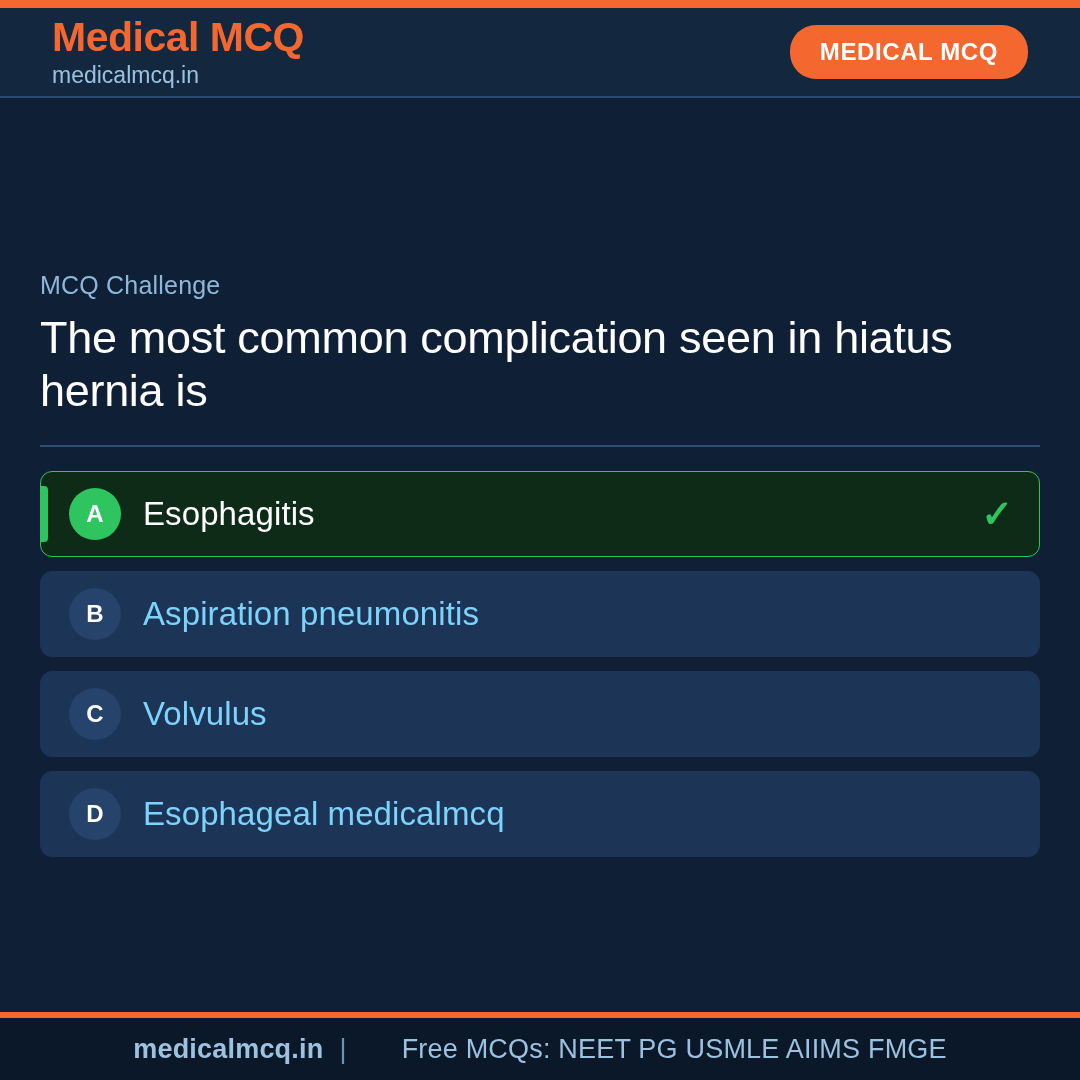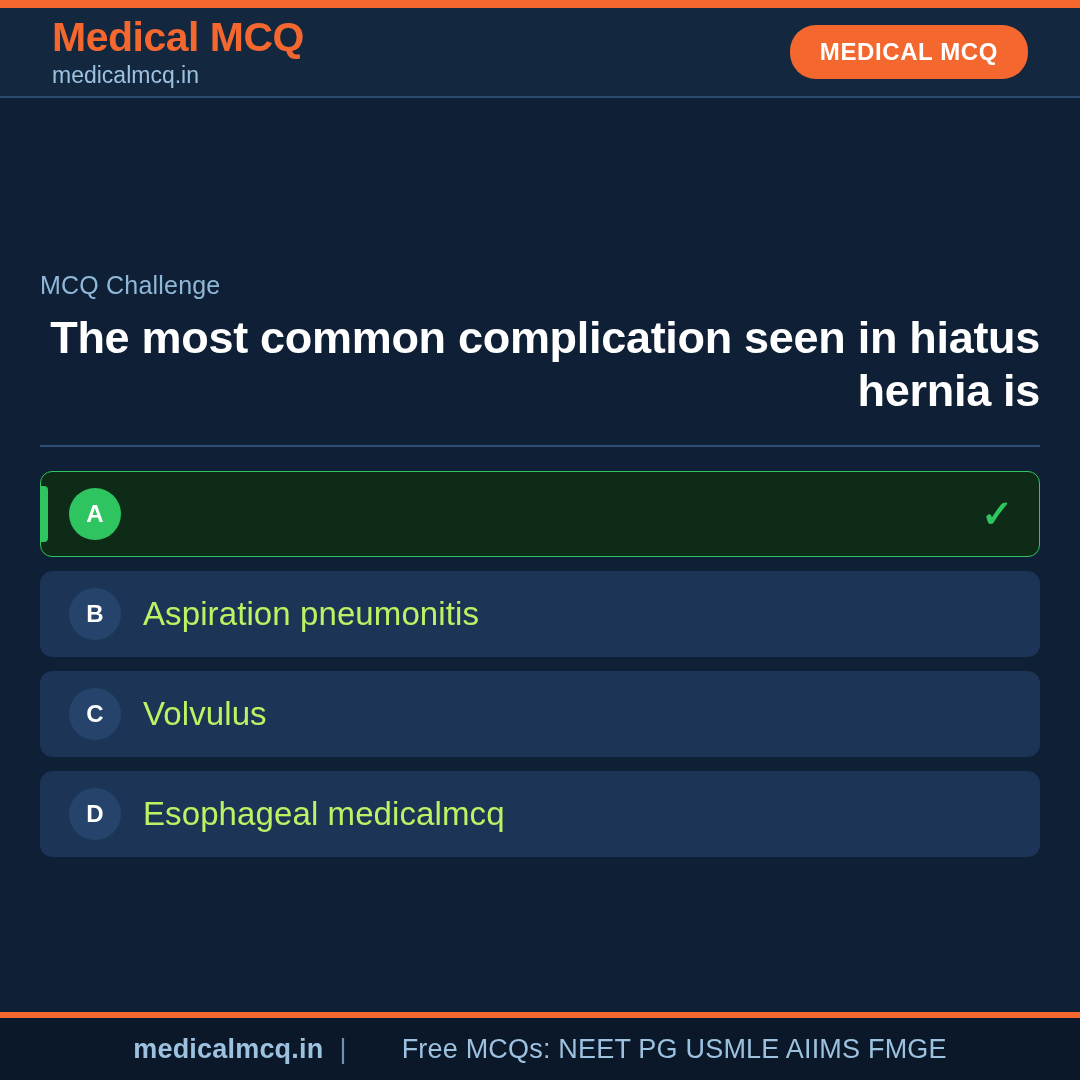--- a/index.html
+++ b/index.html
@@ -77,25 +77,24 @@
 
   .q-kicker {
     font-size:25px;
     color:#8fb8d8;
     letter-spacing:0.2px;
     line-height:1.2;
   }
   .q-text {
     margin-top:11px;
     font-size:45px;
-    font-weight:bold;
+    font-weight:normal;
     color:#ffffff;
     line-height:1.18;
     letter-spacing:-0.3px;
-    text-align:right;
   }
   .q-divider {
     margin-top:28px;
     height:2px;
     background:#2f4e74;
     width:100%;
   }
 
   
   .options { margin-top:24px; display:flex; flex-direction:column; gap:14px; }
@@ -131,21 +130,21 @@
     color:#ffffff;
     font-size:24px;
     font-weight:bold;
     display:flex; align-items:center; justify-content:center;
   }
   .option.correct .opt-badge { background:#2ec45f; color:#ffffff; }
 
   .opt-text {
     margin-left:22px;
     font-size:33px;
-    color:#bef264;
+    color:#7dd3fc;
     letter-spacing:0.1px;
     line-height:1.2;
   }
   .option.correct .opt-text { color:#ffffff; }
 
   .opt-check {
     margin-left:auto;
     font-size:38px;
     color:#2ec45f;
     line-height:1;
@@ -193,20 +192,21 @@
     <div class="q-wrap">
       <div class="q-kicker">MCQ Challenge</div>
       <div class="q-text">The most common complication seen in hiatus hernia is</div>
       <div class="q-divider"></div>
     </div>
 
     <div class="options" id="options-list">
         <div class="option correct">
           <div class="accent"></div>
           <div class="opt-badge">A</div>
+          <div class="opt-text">Esophagitis</div>
           <div class="opt-check">✓</div>
         </div>
         <div class="option">
           <div class="opt-badge">B</div>
           <div class="opt-text">Aspiration pneumonitis</div>
         </div>
         <div class="option">
           <div class="opt-badge">C</div>
           <div class="opt-text">Volvulus</div>
         </div>

